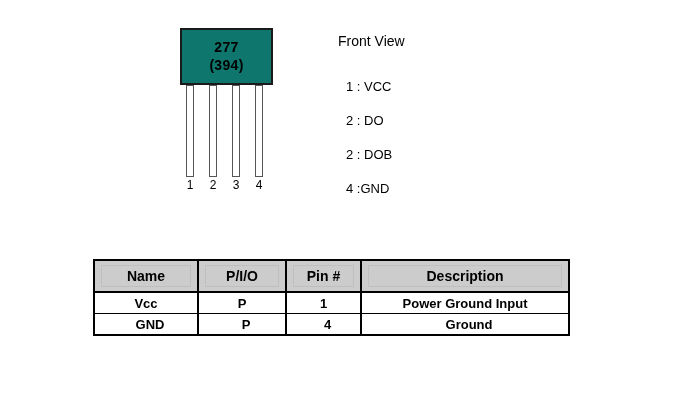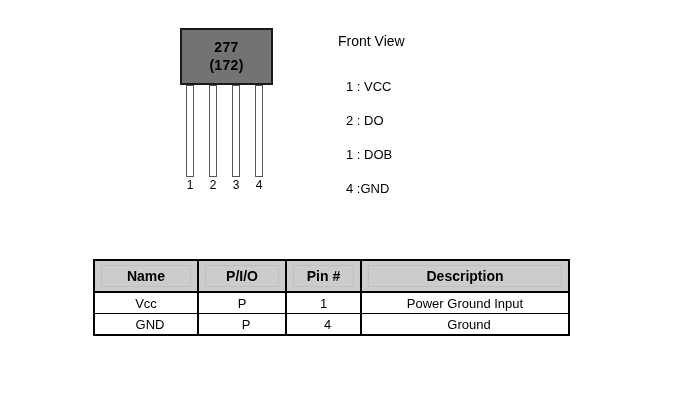--- a/index.html
+++ b/index.html
@@ -21,21 +21,21 @@
     position: absolute;
     left: 180px;
     top: 28px;
     width: 93px;
   }
   #package-body {
     box-sizing: border-box;
     width: 93px;
     height: 57px;
     border: 2px solid #1a1a1a;
-    background: #737373;
+    background: #0f766e;
     display: flex;
     flex-direction: column;
     align-items: center;
     justify-content: center;
     line-height: 1.22;
   }
   .body-line {
     font-size: 14px;
     font-weight: bold;
     letter-spacing: 0.3px;
@@ -89,21 +89,21 @@
     border-collapse: collapse;
     table-layout: fixed;
     border: 2px solid #000000;
   }
   #pinout-table th,
   #pinout-table td {
     border-left: 2px solid #000000;
     border-right: 2px solid #000000;
     border-top: 1px solid #000000;
     border-bottom: 1px solid #000000;
-    font-weight: normal;
+    font-weight: bold;
     font-size: 13px;
     text-align: center;
     height: 20px;
     padding: 0;
   }
   #pinout-table thead th {
     background: #cccccc;
     font-weight: bold;
     font-size: 14px;
     height: 30px;
@@ -129,41 +129,41 @@
     padding-left: 8px;
   }
 </style>
 </head>
 <body>
 
 <div id="package-diagram">
 
   <div id="package-body">
     <span class="body-line">277</span>
-    <span class="body-line">(172)</span>
+    <span class="body-line">(394)</span>
   </div>
 
   <div id="pin-leads">
     <div class="pin-lead" style="left:6px;"></div>
     <div class="pin-lead" style="left:29px;"></div>
     <div class="pin-lead" style="left:52px;"></div>
     <div class="pin-lead" style="left:75px;"></div>
 
     <div class="pin-number" style="left:3px;">1</div>
     <div class="pin-number" style="left:26px;">2</div>
     <div class="pin-number" style="left:49px;">3</div>
     <div class="pin-number" style="left:72px;">4</div>
   </div>
 </div>
 
 <div id="front-view-block">
   <div id="front-view-title">Front View</div>
   <div class="pin-legend-item">1 : VCC</div>
   <div class="pin-legend-item">2 : DO</div>
-  <div class="pin-legend-item">1 : DOB</div>
+  <div class="pin-legend-item">2 : DOB</div>
   <div class="pin-legend-item">4 :GND</div>
 </div>
 
 <table id="pinout-table">
   <colgroup>
     <col class="col-name">
     <col class="col-pio">
     <col class="col-pin">
     <col class="col-desc">
   </colgroup>

